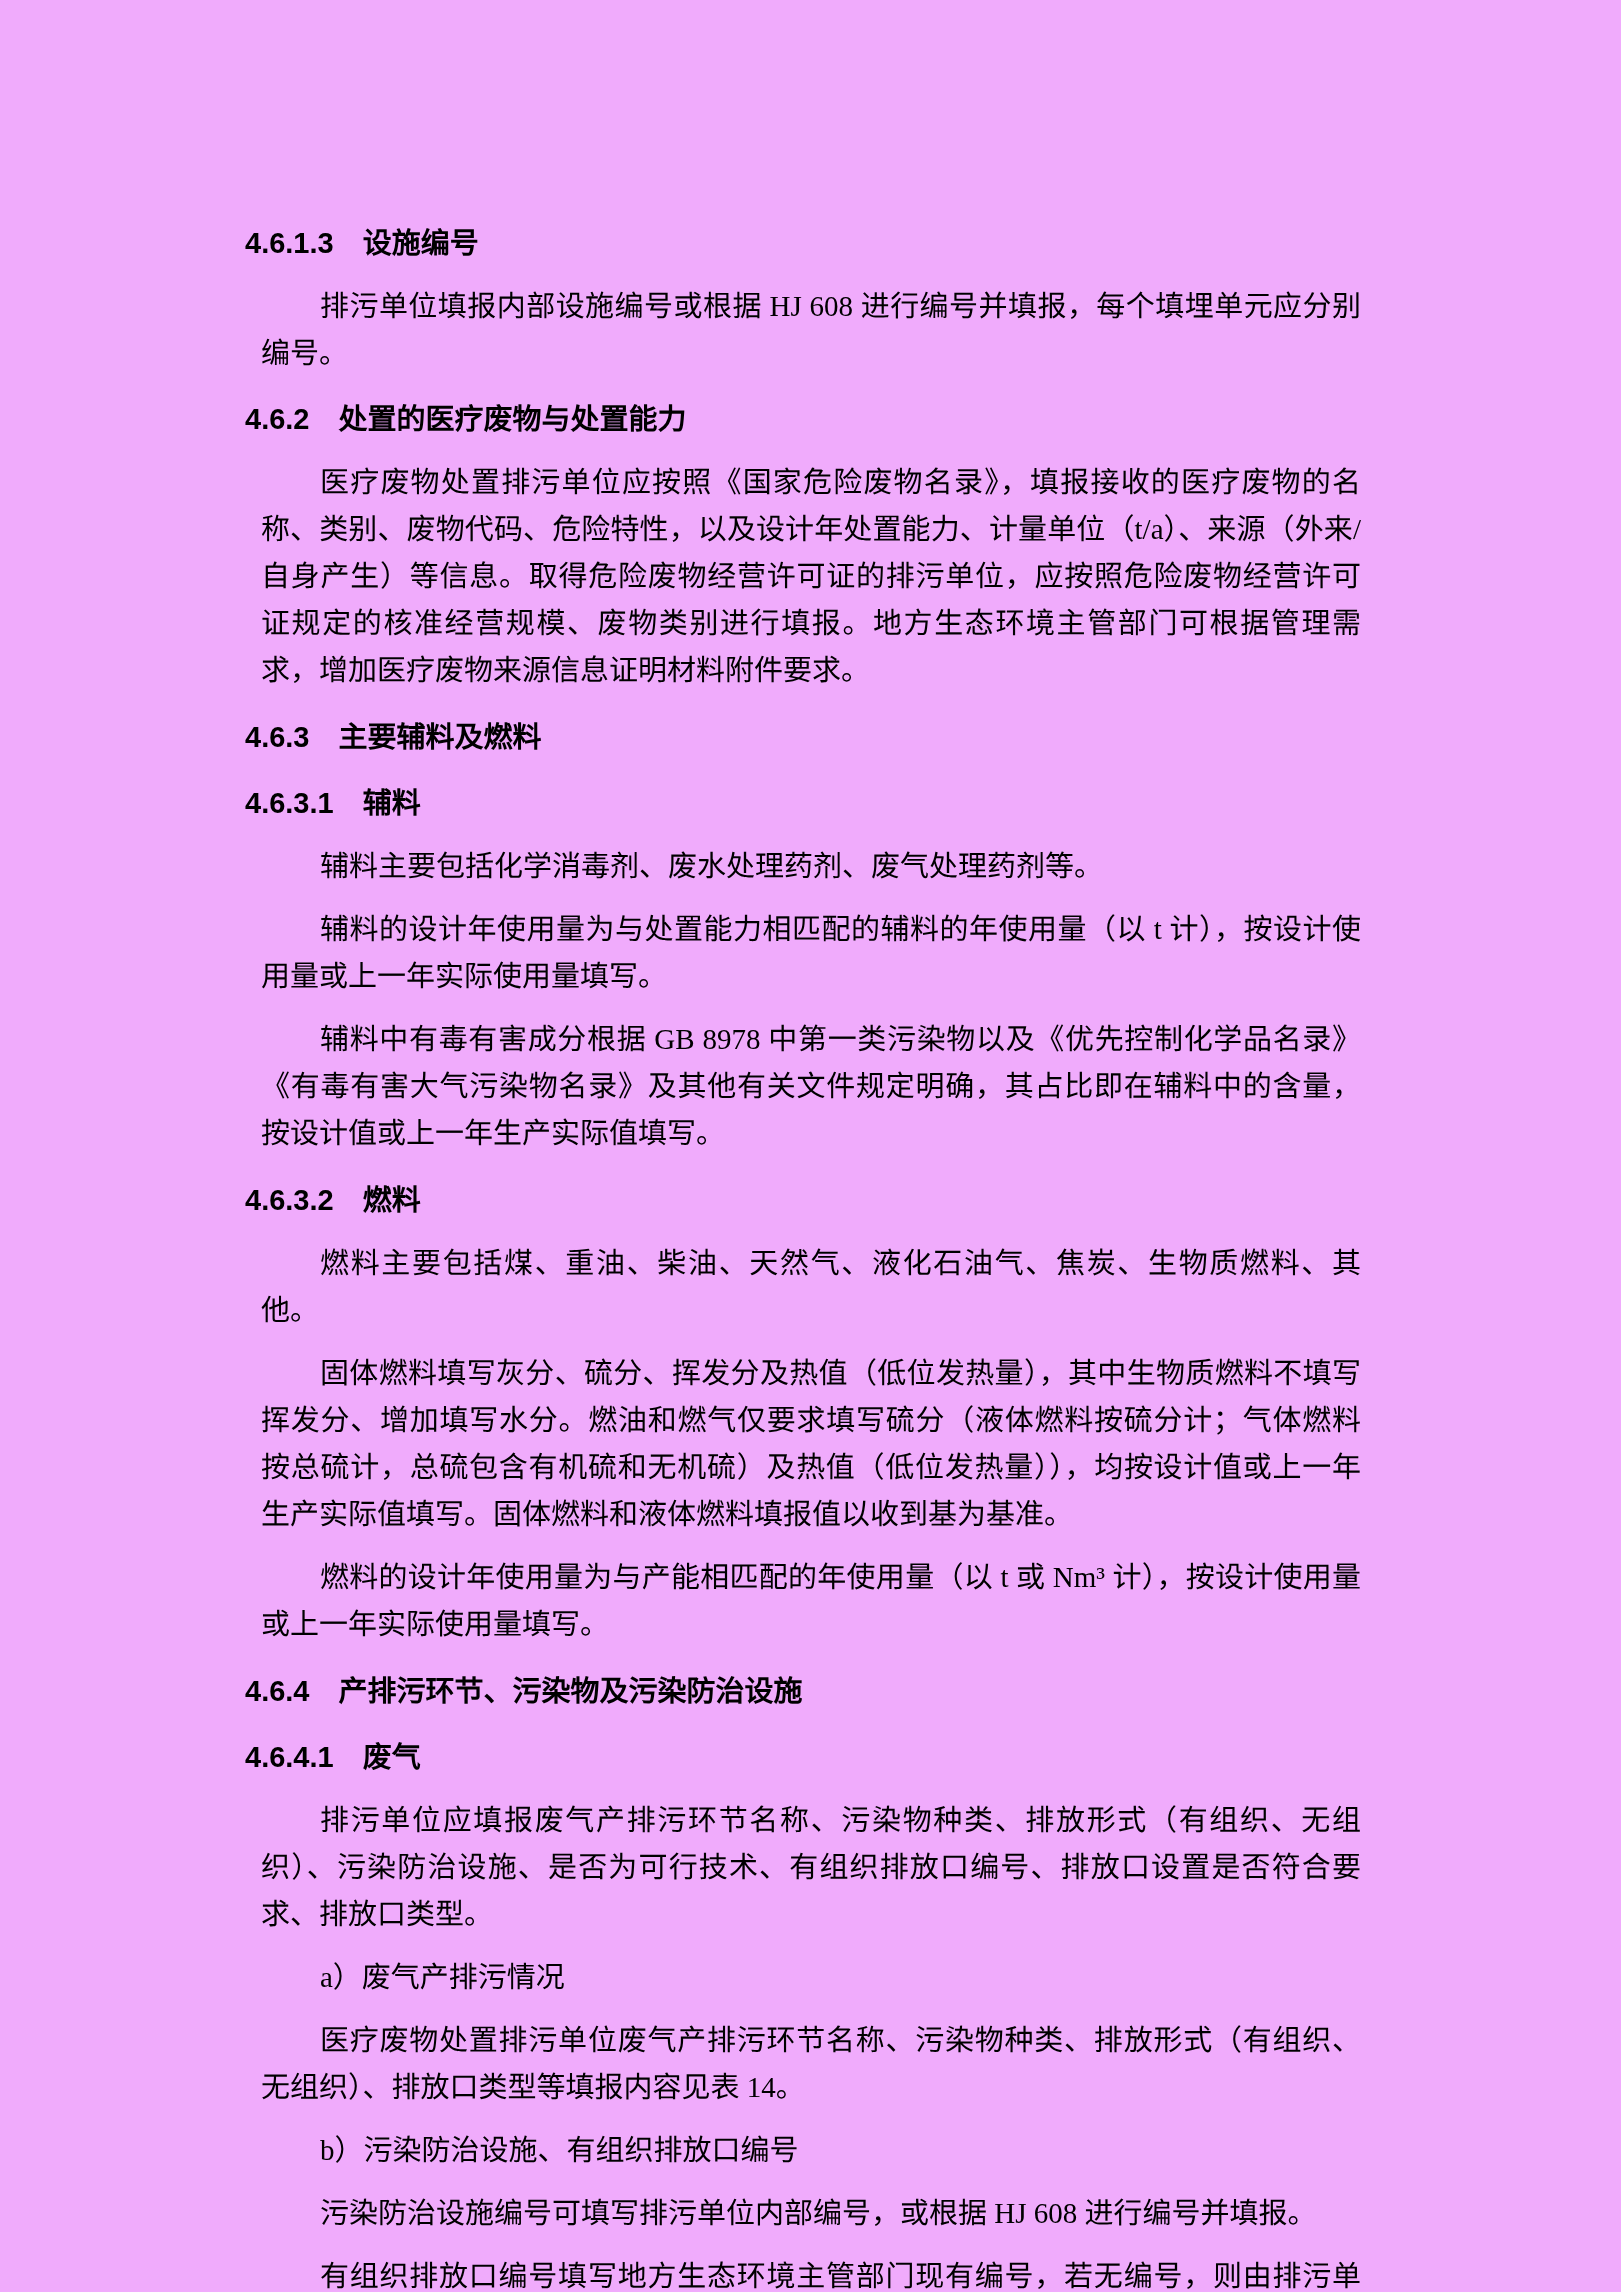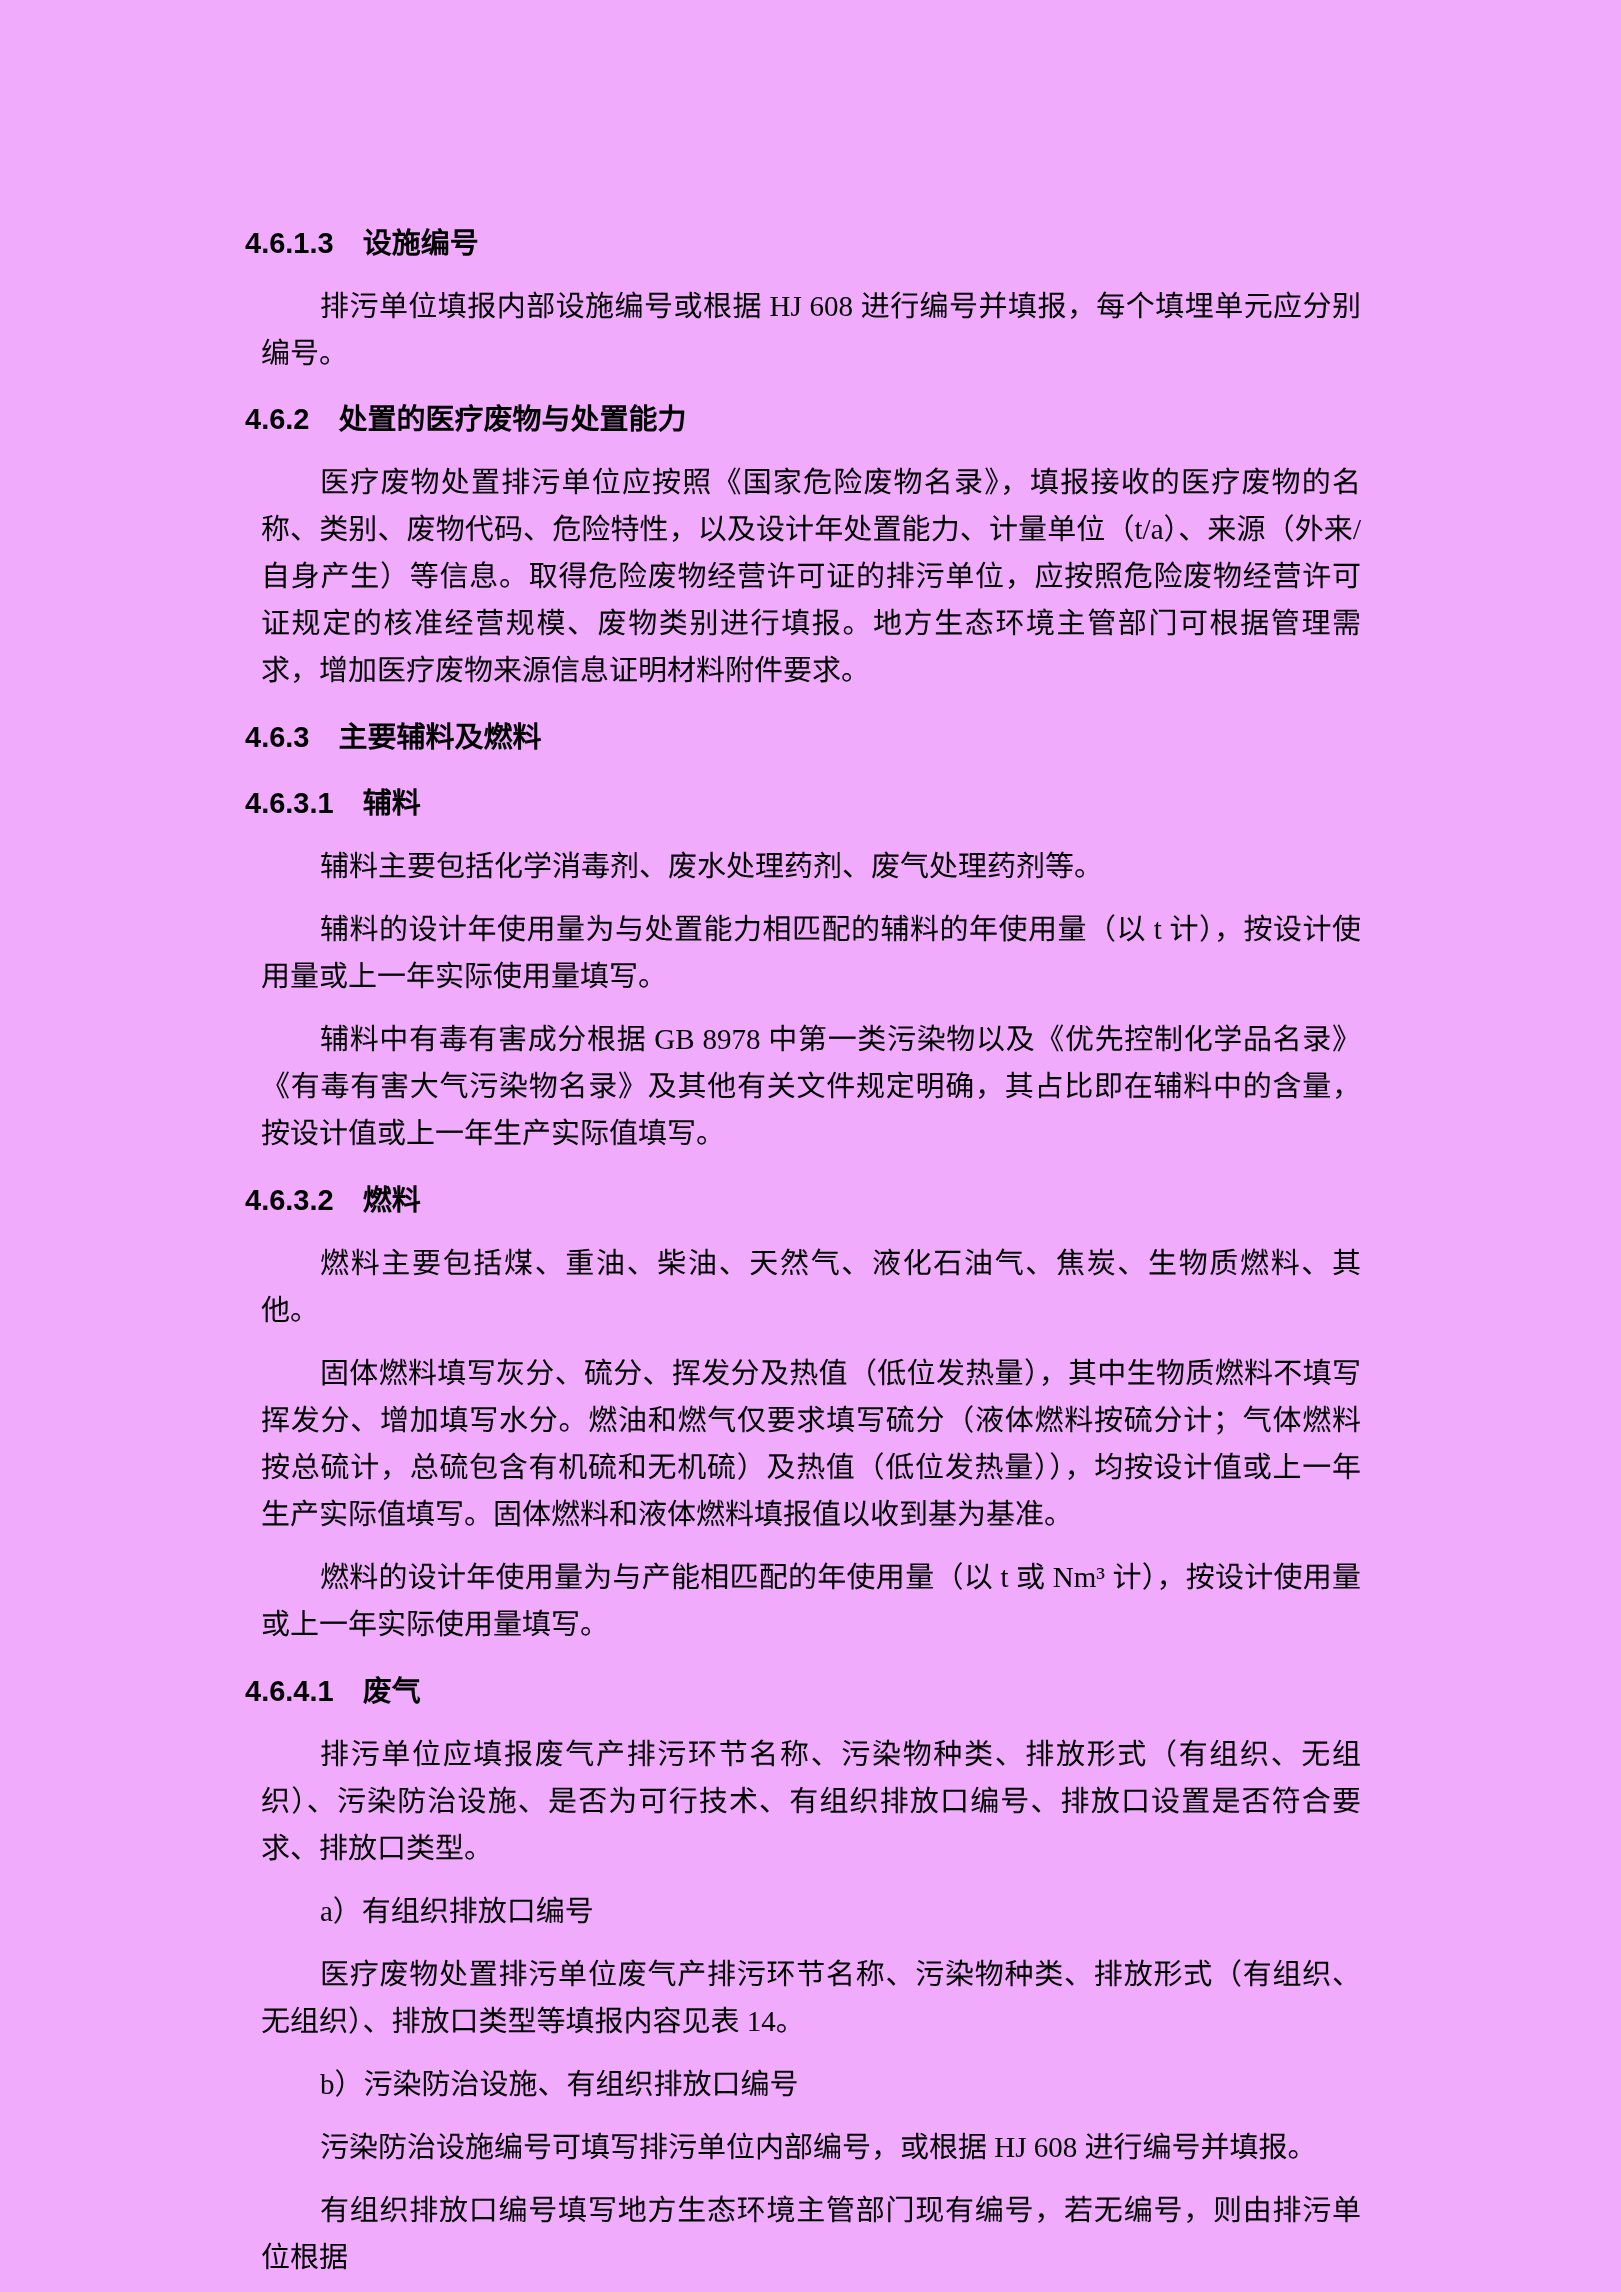--- a/index.html
+++ b/index.html
@@ -58,24 +58,25 @@
   <h3 class="heading">4.6.3.1　辅料</h3>
   <p class="para">辅料主要包括化学消毒剂、废水处理药剂、废气处理药剂等。</p>
   <p class="para">辅料的设计年使用量为与处置能力相匹配的辅料的年使用量（以 t 计），按设计使用量或上一年实际使用量填写。</p>
   <p class="para">辅料中有毒有害成分根据 GB 8978 中第一类污染物以及《优先控制化学品名录》《有毒有害大气污染物名录》及其他有关文件规定明确，其占比即在辅料中的含量，按设计值或上一年生产实际值填写。</p>
 
   <h3 class="heading">4.6.3.2　燃料</h3>
   <p class="para">燃料主要包括煤、重油、柴油、天然气、液化石油气、焦炭、生物质燃料、其他。</p>
   <p class="para">固体燃料填写灰分、硫分、挥发分及热值（低位发热量），其中生物质燃料不填写挥发分、增加填写水分。燃油和燃气仅要求填写硫分（液体燃料按硫分计；气体燃料按总硫计，总硫包含有机硫和无机硫）及热值（低位发热量）），均按设计值或上一年生产实际值填写。固体燃料和液体燃料填报值以收到基为基准。</p>
   <p class="para">燃料的设计年使用量为与产能相匹配的年使用量（以 t 或 Nm³ 计），按设计使用量或上一年实际使用量填写。</p>
 
+  <h3 class="heading">4.6.4　产排污环节、污染物及污染防治设施</h3>
 
   <h3 class="heading">4.6.4.1　废气</h3>
   <p class="para">排污单位应填报废气产排污环节名称、污染物种类、排放形式（有组织、无组织）、污染防治设施、是否为可行技术、有组织排放口编号、排放口设置是否符合要求、排放口类型。</p>
-  <p class="para">a）有组织排放口编号</p>
+  <p class="para">a）废气产排污情况</p>
   <p class="para">医疗废物处置排污单位废气产排污环节名称、污染物种类、排放形式（有组织、无组织）、排放口类型等填报内容见表 14。</p>
   <p class="para">b）污染防治设施、有组织排放口编号</p>
   <p class="para">污染防治设施编号可填写排污单位内部编号，或根据 HJ 608 进行编号并填报。</p>
   <p class="para">有组织排放口编号填写地方生态环境主管部门现有编号，若无编号，则由排污单位根据</p>
 
   <div class="page-number">27</div>
 
 </div>
 
 

